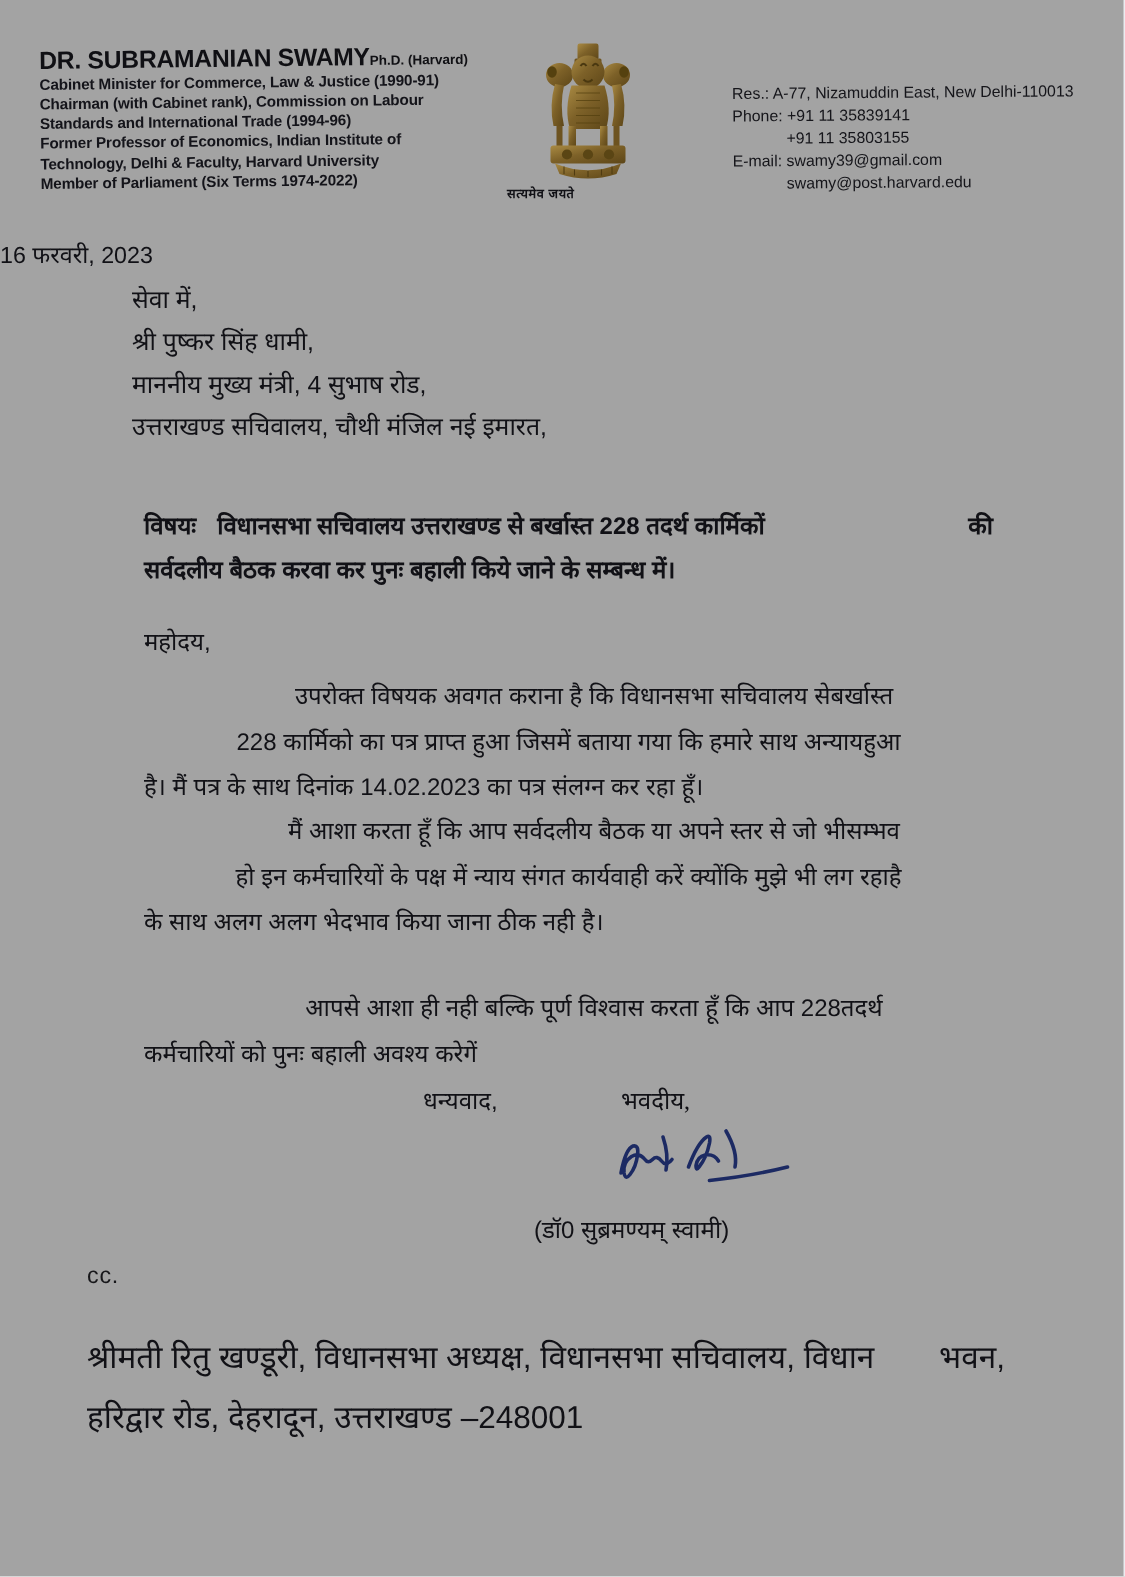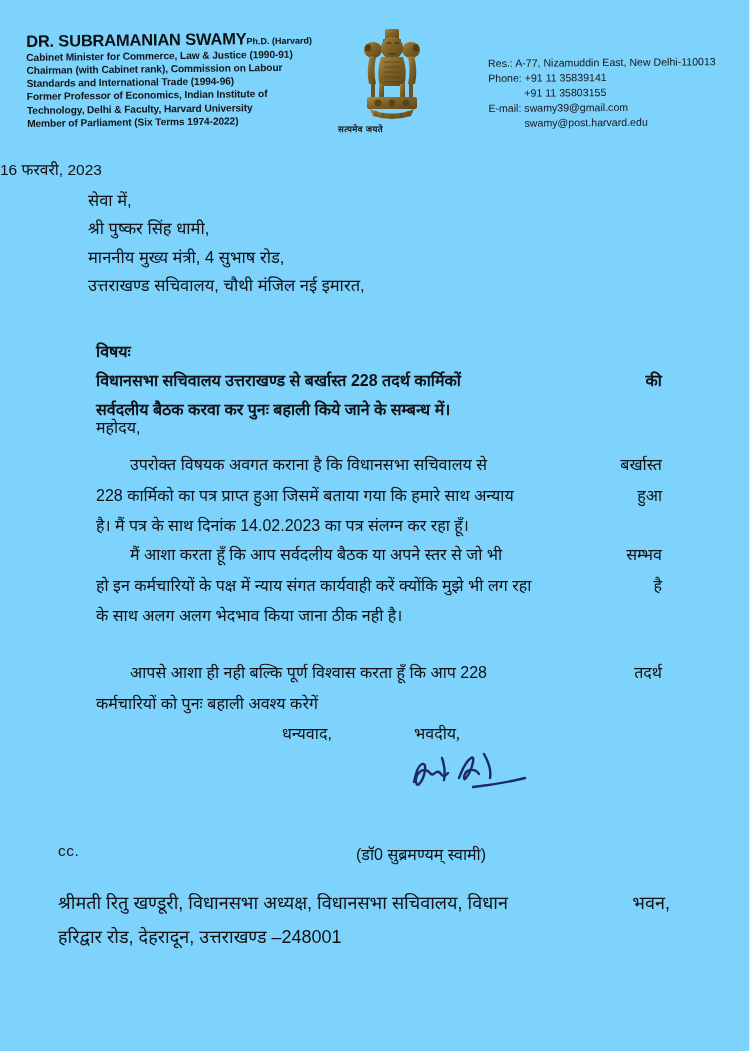--- a/index.html
+++ b/index.html
@@ -12,21 +12,21 @@
     width: 750px;
     height: 1051px;
     position: relative;
     overflow: hidden;
     font-family: "Liberation Sans", sans-serif;
     color: #17171a;
   }
   .page {
     position: absolute;
     inset: 0;
-    background: #7dd3fc;
+    background: #a3a3a3;
     border-right: 1px solid #ececf0;
   }
 
   
   .letterhead {
     position: absolute;
     top: 0; left: 0; right: 0;
     height: 150px;
   }
   .lh-left {
@@ -121,21 +121,21 @@
   .subject {
     position: absolute;
     top: 338px;
     left: 96px;
     width: 566px;
     font-size: 16px;
     font-weight: bold;
     line-height: 1.80;
     text-align: justify;
   }
-  .subject .sline { display: block; flex-direction: column; }
+  .subject .sline { display: block; }
   .subject .sline-1 {
     display: flex;
     justify-content: space-between;
   }
   .subject .sline-1 .lbl { margin-right: 14px; }
   .subject .sline-1 .rest {
     flex: 1;
     display: flex;
     justify-content: space-between;
   }
@@ -151,21 +151,21 @@
     position: absolute;
     left: 96px;
     width: 566px;
     font-size: 16px;
     line-height: 1.92;
     text-align: justify;
   }
   .para > span { display: block; }
   .para .just {
     display: flex;
-    justify-content: space-between;
+    justify-content: center;
   }
   .para .indent-first { padding-left: 34px; }
 
   #para1 { top: 450px; }
   #para2 { top: 540px; }
   #para3 { top: 658px; }
 
   
   .closing {
     position: absolute;
@@ -193,38 +193,37 @@
     top: 26px;
     width: 180px;
     height: 48px;
   }
   .signer {
     position: absolute;
     left: 272px;
     top: 86px;
     font-size: 16px;
     white-space: nowrap;
-    margin-top: 35px;
   }
 
   
   .cc-label {
     position: absolute;
     top: 842px;
     left: 58px;
     font-size: 15.5px;
     font-weight: normal;
     letter-spacing: 0.5px;
   }
   .cc-body {
     position: absolute;
     top: 886px;
     left: 58px;
     width: 612px;
-    font-size: 18px;
+    font-size: 21px;
     line-height: 1.90;
   }
   .cc-body .just {
     display: flex;
     justify-content: space-between;
   }
   .cc-body .ln { display: block; white-space: nowrap; }
 </style>
 </head>
 <body>

